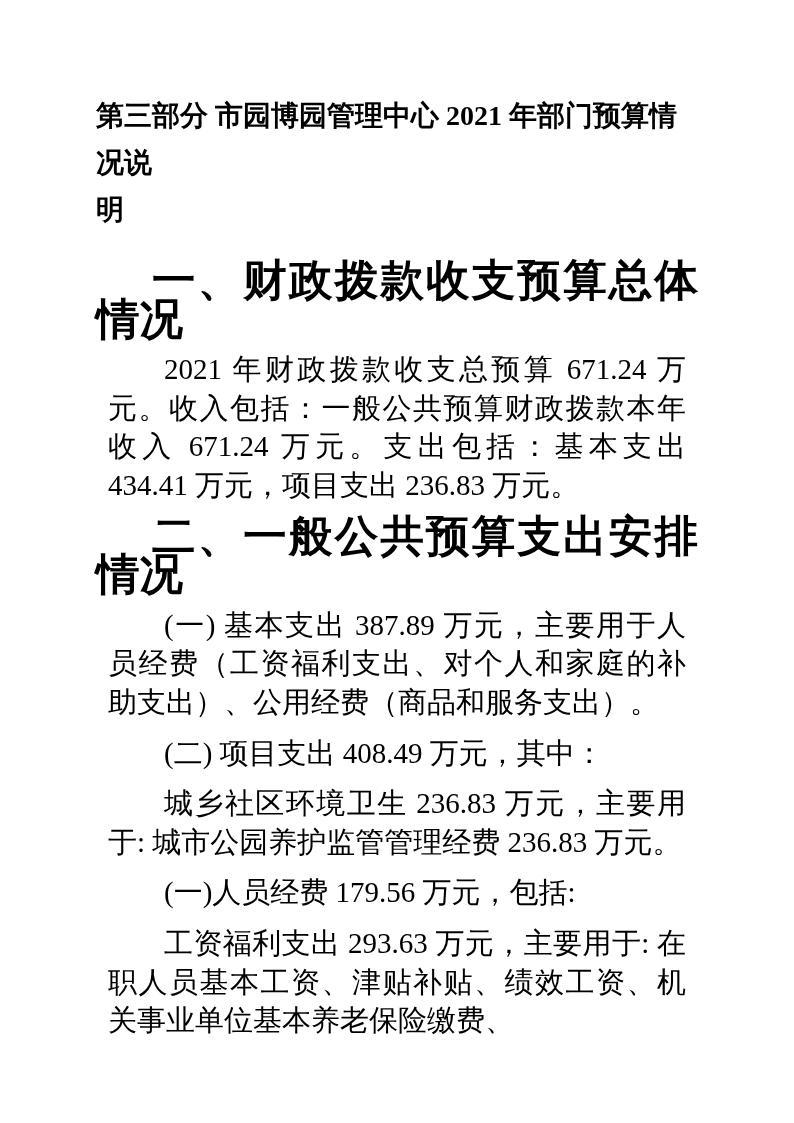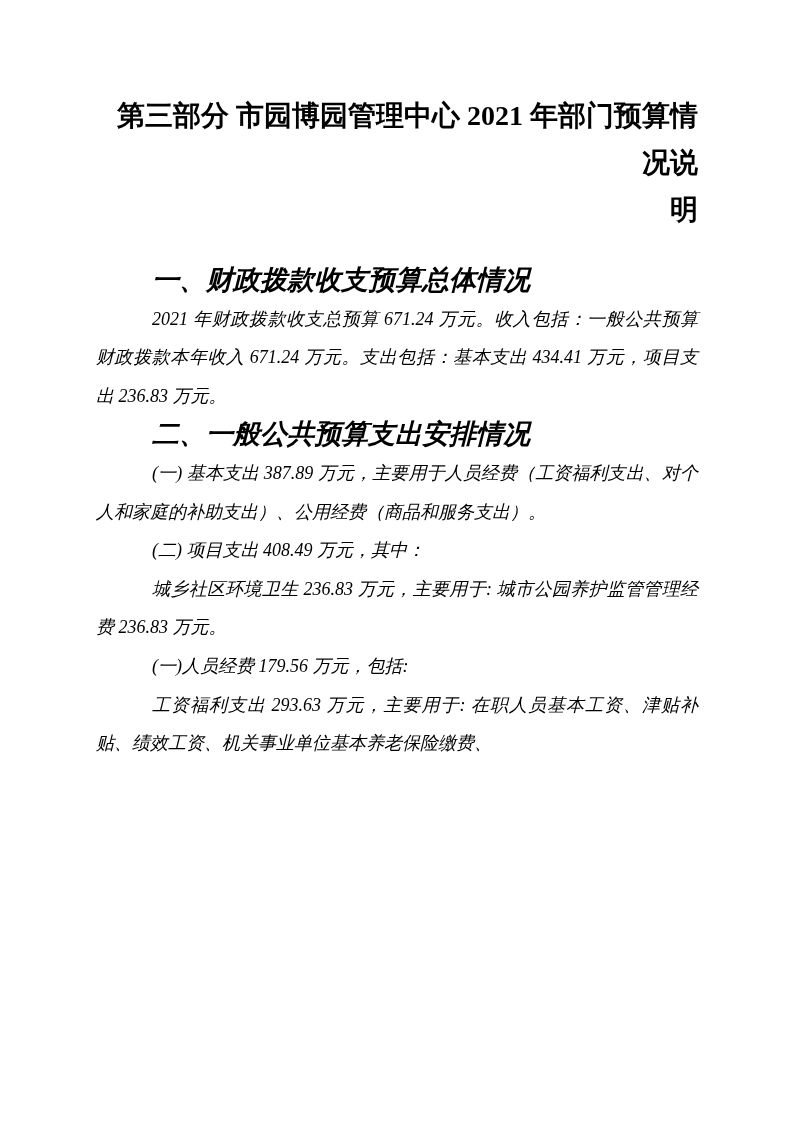--- a/index.html
+++ b/index.html
@@ -18,39 +18,38 @@
     padding: 92px 96px 0 96px;
     color: #000000;
     overflow: hidden;
   }
   
   .doc-title {
     font-family: "Liberation Serif", sans-serif;
     font-size: 28px;
     line-height: 47px;
     font-weight: bold;
-    text-align: right;
+    text-align: left;
     margin: 0 0 28px 0;
   }
   .doc-body {
     font-family: "Liberation Serif", "DejaVu Serif", serif;
-    font-size: 18px;
+    font-size: 29px;
     line-height: 38.6px;
     text-align: justify;
-    font-style: italic;
   }
   .sect-heading {
     font-family: "Liberation Serif", sans-serif;
     font-weight: bold;
     text-indent: 56px;
     margin: 0;
   }
   .para {
     text-indent: 56px;
-    margin: 0;
+    margin: 12px;
   }
 </style>
 </head>
 <body>
 
 <div class="page">
 
   <h1 class="doc-title"><span>第三部分  市园博园管理中心 2021 年部门预算情况说</span><br><span>明</span></h1>
 
   <div class="doc-body">

